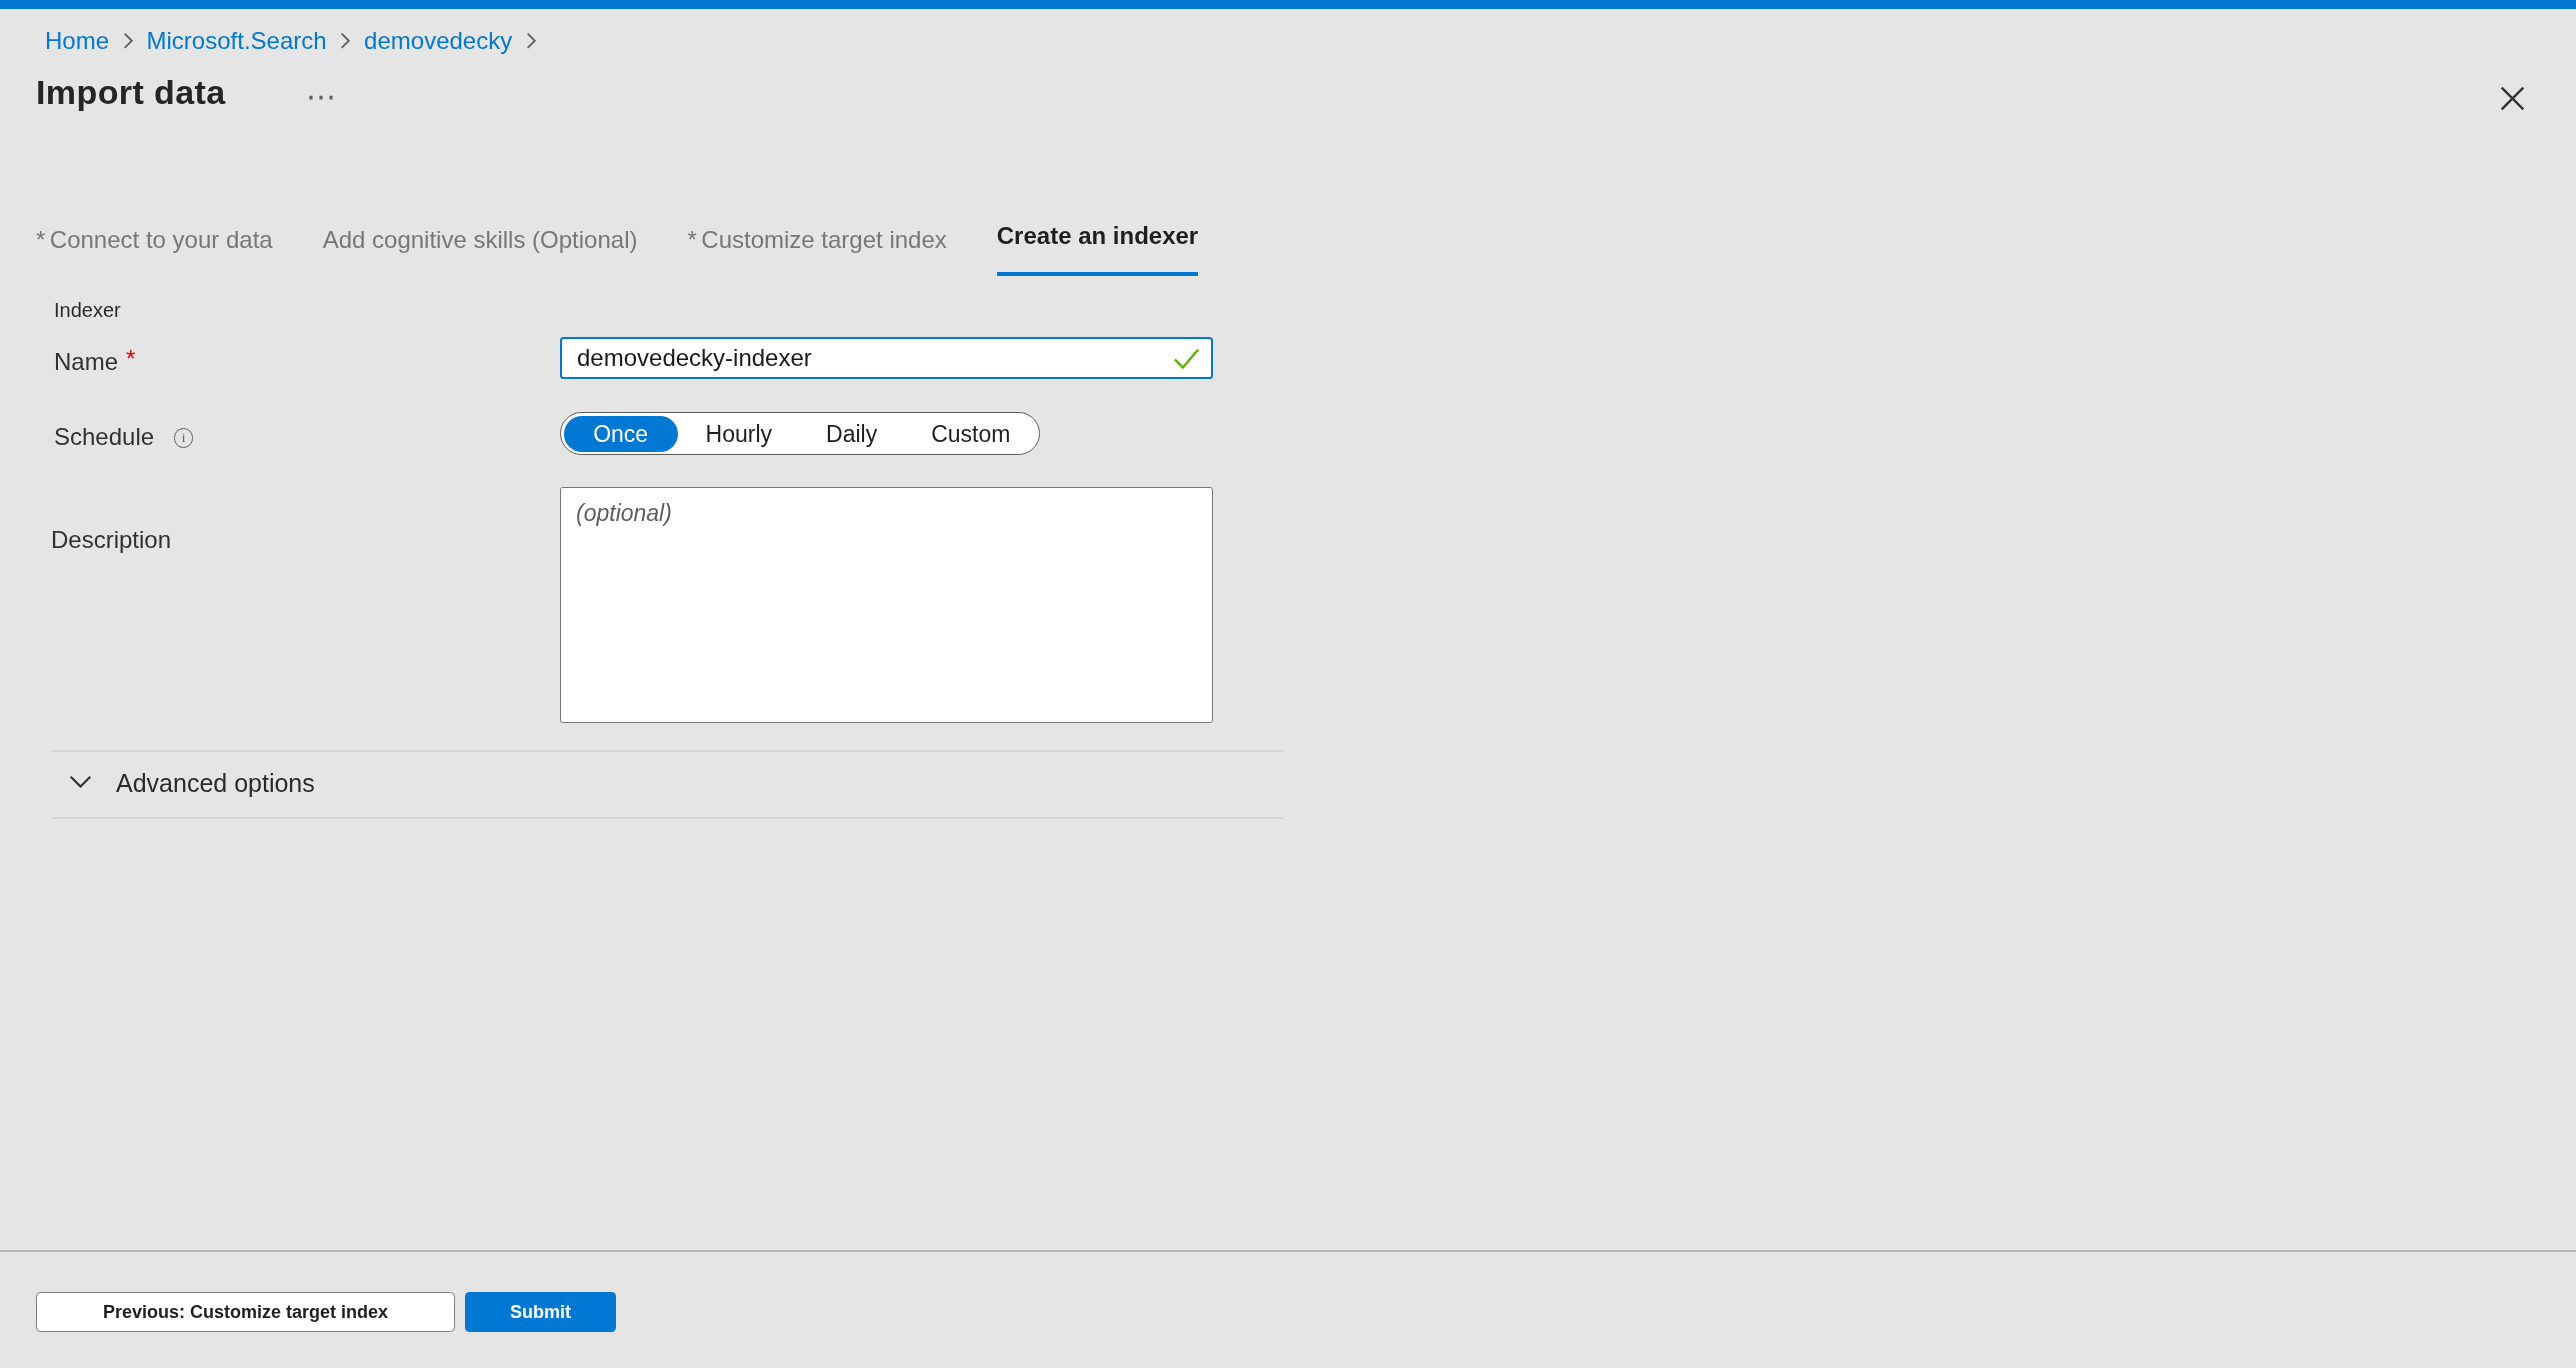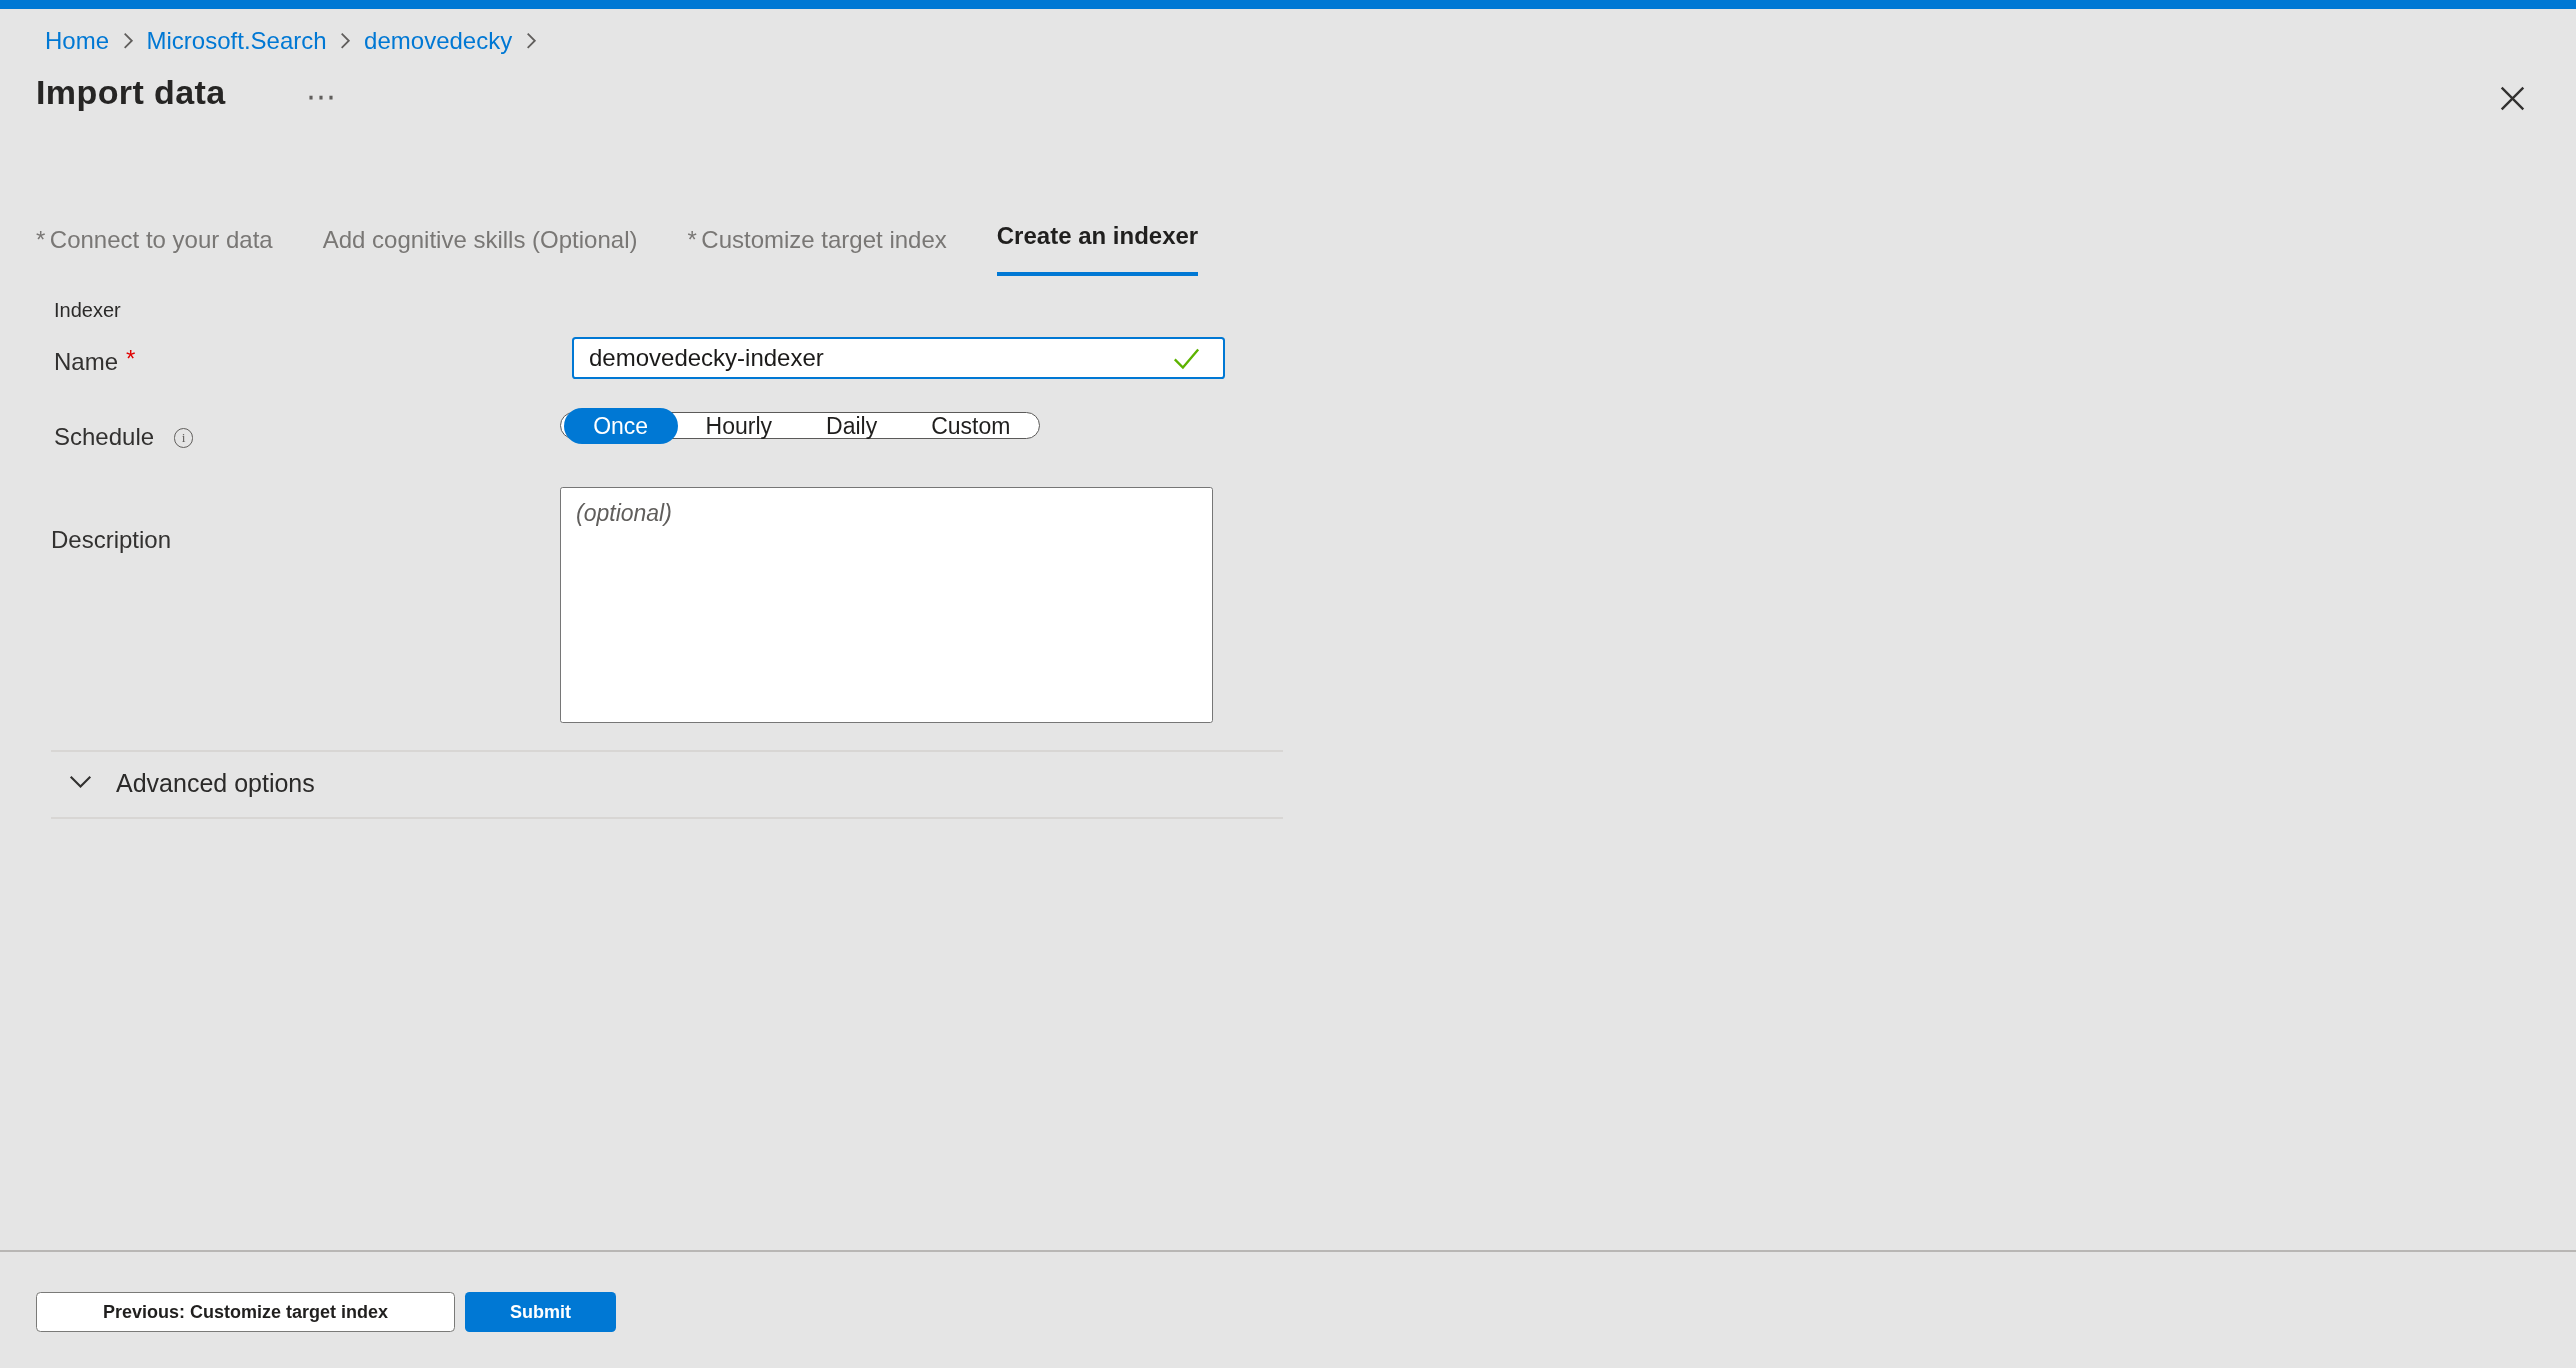--- a/index.html
+++ b/index.html
@@ -31,34 +31,34 @@
 
   
   .section-title { position:absolute; top:299px; left:54px; font-size:20px; color:#2b2a29; }
   .field-label { position:absolute; left:54px; font-size:24px; color:#323130; display:flex; align-items:center; }
   .label-name { top:348px; }
   .label-schedule { top:423px; }
   .label-desc { top:526px; left:51px; }
   .req-star { color:#e00000; margin-left:8px; position:relative; top:-2.7px; }
 
   .name-input {
-    position:absolute; left:572px; top:337px; width:653px; height:42px;
+    position:absolute; left:560px; top:337px; width:653px; height:42px;
     border:2.7px solid #0078d4; border-radius:3.6px; font-family:"Liberation Sans", sans-serif;
     font-size:24px; color:#1b1a19; padding:0 45px 0 15px; outline:none; background:#fff;
   }
   .valid-check { position:absolute; left:1172px; top:345px; }
 
   .info-icon {
     display:inline-flex; width:19.7px; height:19.7px; border:1.8px solid #605e5c; border-radius:50%;
     margin-left:19.7px; align-items:center; justify-content:center; font-size:13.4px; color:#605e5c;
     font-family:"Liberation Serif", serif; cursor:pointer; position:relative; top:0.9px;
   }
 
   .schedule-ctl {
-    position:absolute; left:560px; top:412px; height:27px; display:inline-flex; align-items:center;
+    position:absolute; left:560px; top:412px; height:43px; display:inline-flex; align-items:center;
     border:1.8px solid #5b5a59; border-radius:23px; background:#fff; padding:0 1.8px;
   }
   .sched-opt { font-size:23px; color:#201f1e; padding:0 27px; cursor:pointer; line-height:36px; white-space:nowrap; }
   .sched-opt.selected { background:#0078d4; color:#ffffff; border-radius:19.7px; height:36px; padding:0 29.5px; margin:0 0.9px; }
 
   .desc-textarea {
     position:absolute; left:560px; top:487px; width:653px; height:236px; resize:none;
     border:1.8px solid #767676; border-radius:2.7px; font-family:"Liberation Sans", sans-serif;
     font-size:23px; color:#1b1a19; padding:11.6px 15px; outline:none;font-style:italic;
   }

